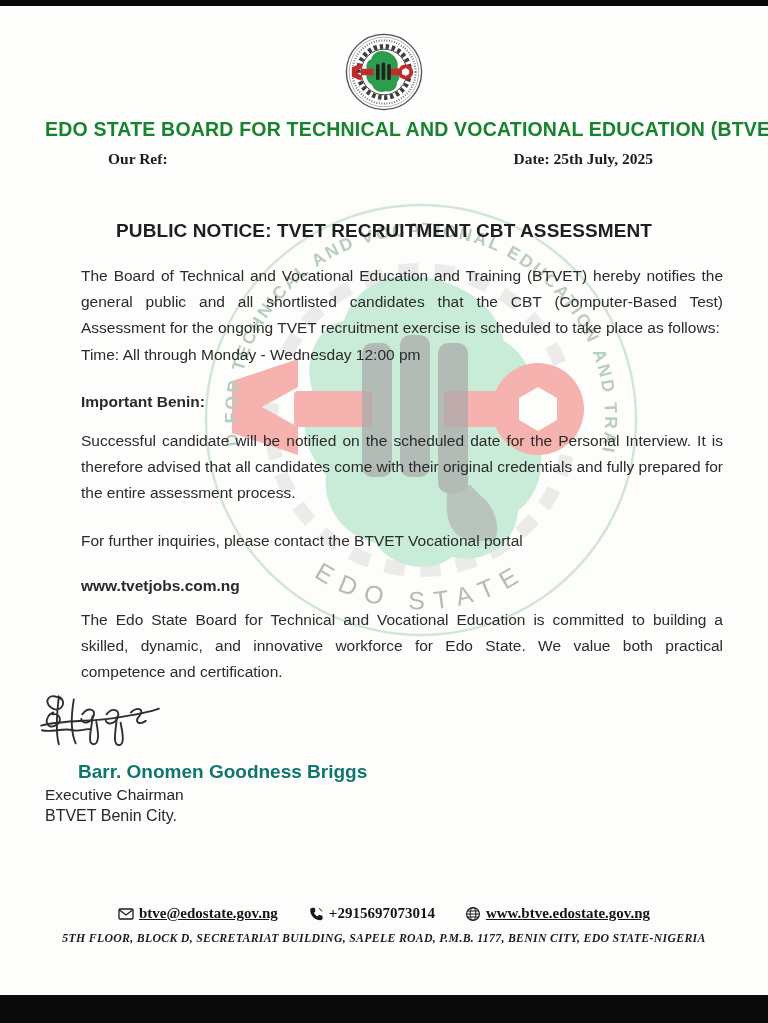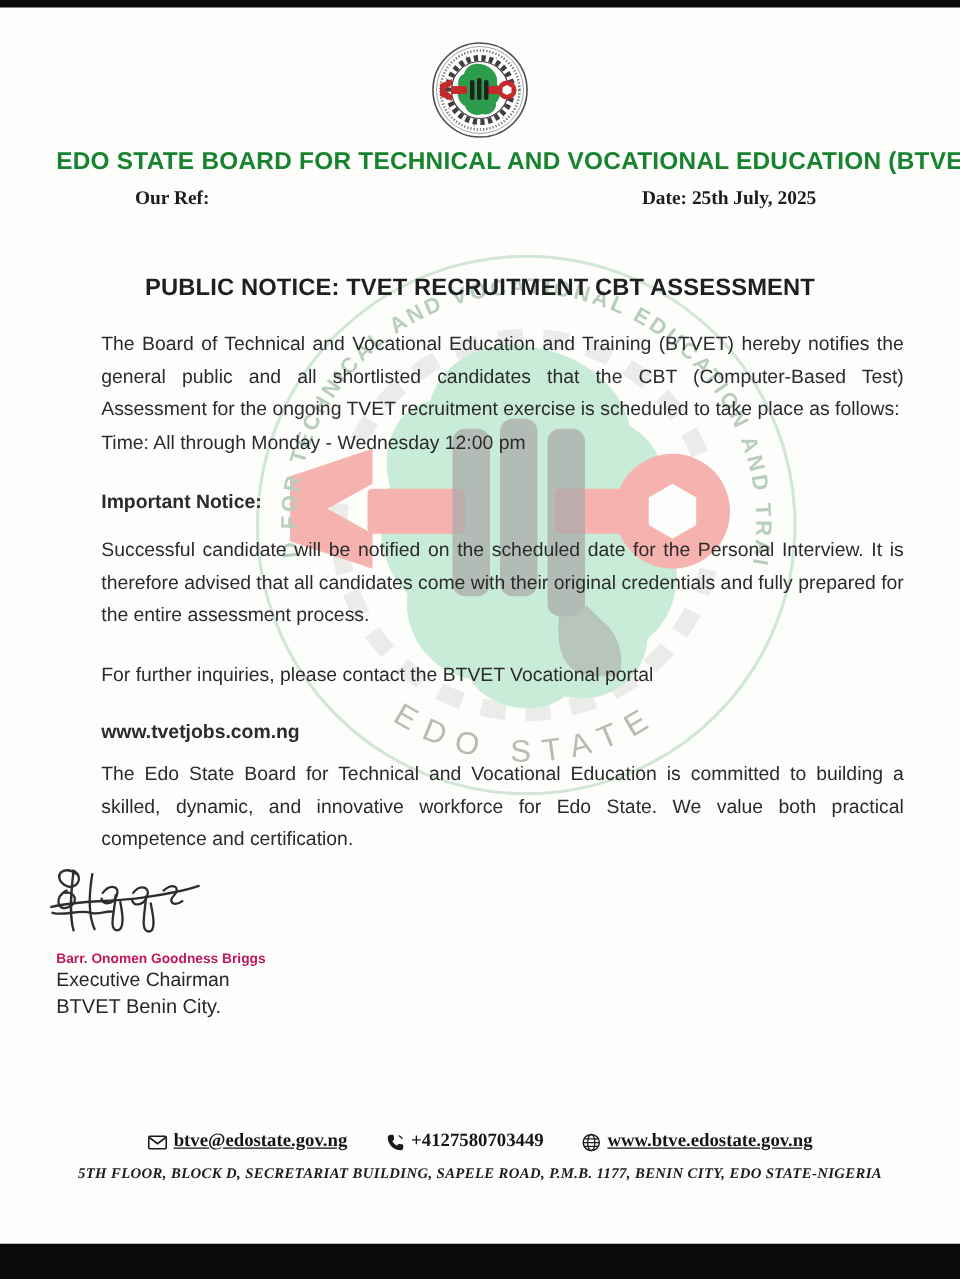--- a/index.html
+++ b/index.html
@@ -79,21 +79,21 @@
   .p-timeln  { margin-top: 1px;  text-align: left; }
   .p-impt    { margin-top: 21px; font-weight: bold; font-size: 16px; color: #1f1f1f; }
   .p-notice  { margin-top: 13px; }
   .p-inq     { margin-top: 22px; text-align: left; }
   .p-url     { margin-top: 19px; font-weight: bold; font-size: 15.5px; color: #1d1d1d; }
   .p-close   { margin-top: 8px; line-height: 28px; }
 
   .sig-wrap { margin-top: 5px; margin-left: -6px; height: 58px; }
   .sig-wrap svg { width: 122px; height: 58px; }
 
-  .signatory-name  { margin-top: 13px; font-weight: bold; font-size: 11px; color: #be185d; }
+  .signatory-name  { margin-top: 13px; font-weight: bold; font-size: 19px; color: #0f766e; margin-left: 33px; }
   .signatory-title { margin-top: 3px; font-size: 15.5px; }
   .signatory-org   { margin-top: 3px; font-size: 16px; }
 
   .letter-footer {
     position: absolute;
     left: 0; top: 905px;
     width: 100%;
     z-index: 1;
     font-family: "Liberation Serif", serif;
   }
@@ -187,21 +187,21 @@
       <span>Our Ref:</span>
       <span>Date: 25th July, 2025</span>
     </div>
 
     <h1 class="notice-title">PUBLIC NOTICE: TVET RECRUITMENT CBT ASSESSMENT</h1>
 
     <p class="body-text p-intro">The Board of Technical and Vocational Education and Training (BTVET) hereby notifies the general public and all shortlisted candidates that the CBT (Computer-Based Test) Assessment for the ongoing TVET recruitment exercise is scheduled to take place as follows:</p>
 
     <p class="body-text p-timeln">Time: All through Monday - Wednesday 12:00 pm</p>
 
-    <p class="body-text p-impt">Important Notice:</p>
+    <p class="body-text p-impt">Important Benin:</p>
 
     <p class="body-text p-notice">Successful candidate will be notified on the scheduled date for the Personal Interview. It is therefore advised that all candidates come with their original credentials and fully prepared for the entire assessment process.</p>
 
     <p class="body-text p-inq">For further inquiries, please contact the BTVET Vocational portal</p>
 
     <p class="body-text p-url">www.tvetjobs.com.ng</p>
 
     <p class="body-text p-close">The Edo State Board for Technical and Vocational Education is committed to building a skilled, dynamic, and innovative workforce for Edo State. We value both practical competence and certification.</p>
 
     <div class="sig-wrap">
@@ -233,21 +233,21 @@
           <rect x="1" y="3" width="14" height="10" rx="1" fill="none" stroke="#1a1a1a" stroke-width="1.3"></rect>
           <path d="M1.5,4 L8,9 L14.5,4" fill="none" stroke="#1a1a1a" stroke-width="1.3"></path>
         </svg>
         <span class="underlined">btve@edostate.gov.ng</span>
       </span>
       <span class="contact">
         <svg viewBox="0 0 16 16" aria-hidden="true">
           <path fill="#1a1a1a" d="M4.5,1.8 C3.5,1.8 2.2,2.6 2.2,4 C2.2,9.5 7,14.2 12.4,14.2 C13.8,14.2 14.6,12.9 14.6,11.9 L14.6,10.6 C14.6,10 14.2,9.5 13.6,9.4 L11.4,9.1 C10.9,9 10.4,9.3 10.1,9.8 L9.7,10.5 C7.9,9.6 6.7,8.4 5.9,6.7 L6.6,6.3 C7.1,6 7.3,5.5 7.3,5 L7,2.8 C6.9,2.2 6.4,1.8 5.8,1.8 Z"></path>
           <path d="M11,2.5 C12.4,3 13.3,3.9 13.8,5.3" fill="none" stroke="#1a1a1a" stroke-width="1"></path>
         </svg>
-        <span>+4127580703449</span>
+        <span>+2915697073014</span>
       </span>
       <span class="contact">
         <svg viewBox="0 0 16 16" aria-hidden="true">
           <circle cx="8" cy="8" r="6.4" fill="none" stroke="#1a1a1a" stroke-width="1.2"></circle>
           <ellipse cx="8" cy="8" rx="2.9" ry="6.4" fill="none" stroke="#1a1a1a" stroke-width="1"></ellipse>
           <path d="M1.6,8 L14.4,8 M2.4,5 L13.6,5 M2.4,11 L13.6,11" stroke="#1a1a1a" stroke-width="1" fill="none"></path>
         </svg>
         <span class="underlined">www.btve.edostate.gov.ng</span>
       </span>
     </div>

